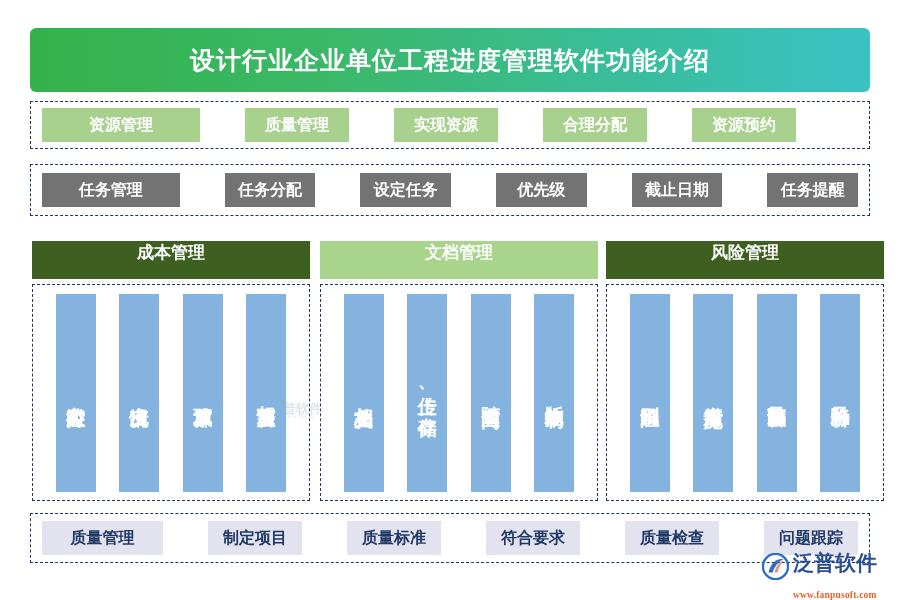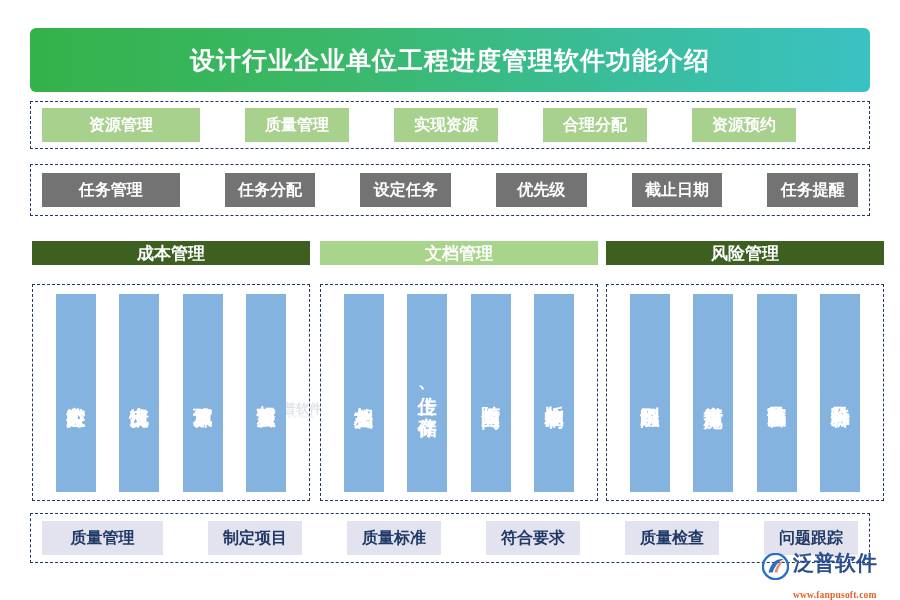--- a/index.html
+++ b/index.html
@@ -64,23 +64,23 @@
     font-weight: bold;
     white-space: nowrap;
   }
   .pill.green { background: #a9d18e; color: #ffffff; }
   .pill.blue  { background: #737373; color: #ffffff; }
   .pill.lav   { background: #e3e3f0; color: #1f3864; }
 
   
   .sec-header {
     position: absolute;
-    height: 24px;
-    display: flex;
-    align-items: flex-end;
+    height: 38px;
+    display: flex;
+    align-items: flex-start;
     justify-content: center;
     font-size: 17px;
     font-weight: bold;
     color: #ffffff;
   }
   .sec-header.dark  { background: #3d6021; }
   .sec-header.light { background: #a9d48c; }
 
   
   .vcol-wrap {

